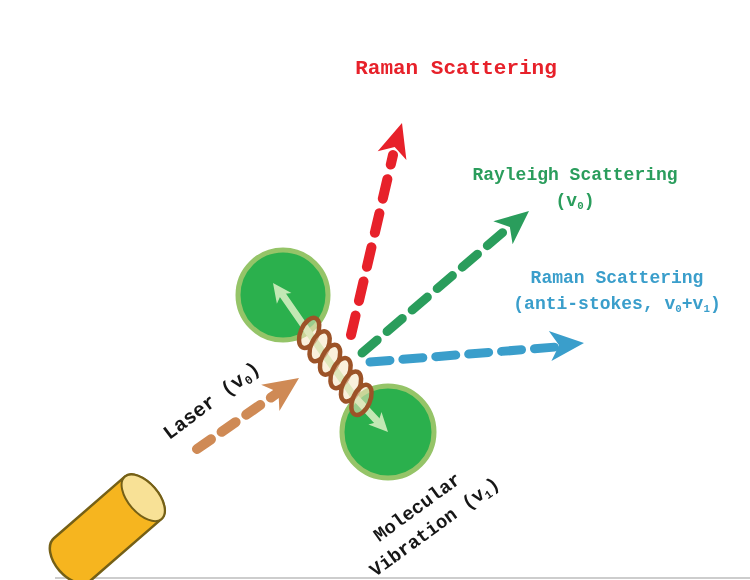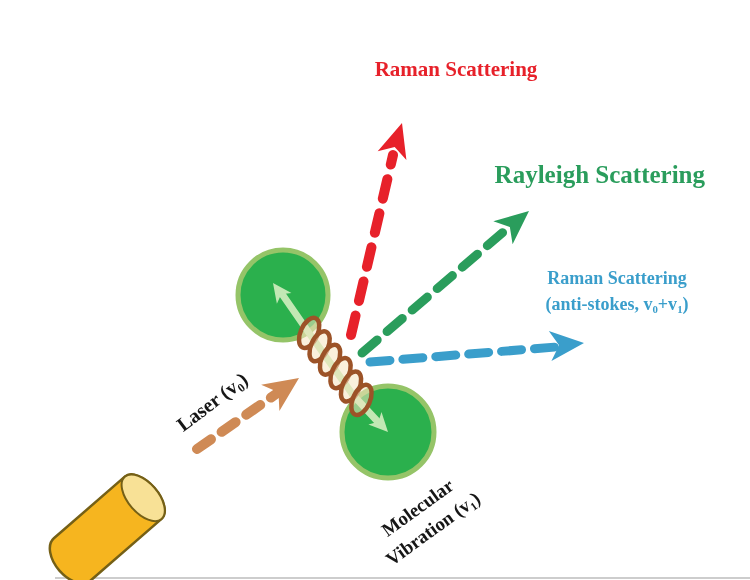--- a/index.html
+++ b/index.html
@@ -1,25 +1,25 @@
 <!DOCTYPE html>
 <html style="--c-stokes_red: #e7212a; --c-rayleigh_green: #2a9d5c; --c-antistokes_blue: #3a9ecb; --c-laser_orange: #cf8a55; --c-label_black: #161616; --c-atom_fill: #2bb04d; --c-atom_rim: #95c468; --c-vibration_arrow: #c2e8b4; --c-spring_brown: #9c5328; --c-spring_fill: #f6e3c0; --c-cylinder_body: #f6b51f; --c-cylinder_face: #f8e196; --c-cylinder_outline: #756016; --c-edge_gray: #cdcdcd;"><head>
 <meta charset="utf-8">
 <style>
   html,body{margin:0;padding:0;background:#ffffff;}
   .stage{
     position:relative;width:750px;height:580px;background:#ffffff;overflow:hidden;
-    font-family:Liberation Serif, serif;
+    font-family:Liberation Mono, monospace;
   }
   .stage svg{position:absolute;left:0;top:0;}
   .lbl{position:absolute;font-weight:700;text-align:center;white-space:nowrap;}
   .lbl .sub{font-size:0.6em;vertical-align:-0.3em;}
   .lbl-stokes{left:326px;top:55px;width:260px;font-size:21px;line-height:28px;color:var(--c-stokes_red);}
   .lbl-stokes .l2{transform:translateX(-14px);}
-  .lbl-rayleigh{left:445px;top:162px;width:260px;font-size:25px;line-height:26px;color:var(--c-rayleigh_green);text-align:right;}
+  .lbl-rayleigh{left:445px;top:162px;width:260px;font-size:18px;line-height:26px;color:var(--c-rayleigh_green);}
   .lbl-antistokes{left:487px;top:265px;width:260px;font-size:18px;line-height:26px;color:var(--c-antistokes_blue);}
   .lbl-laser{left:144px;top:387px;width:140px;font-size:20px;line-height:28px;color:var(--c-label_black);
              transform:rotate(-37deg);transform-origin:50% 50%;}
   .lbl-molecular{left:352px;top:492px;width:150px;font-size:19px;line-height:26px;color:var(--c-label_black);
              transform:rotate(-36deg);transform-origin:50% 50%;}
 
   
   .atom{fill:var(--c-atom_fill);stroke:var(--c-atom_rim);stroke-width:5;}
   .coil{fill:var(--c-spring_fill);fill-opacity:.55;stroke:var(--c-spring_brown);stroke-width:4.5;}
   .vib{stroke:var(--c-vibration_arrow);stroke-width:7;stroke-linecap:round;fill:none;}
@@ -94,20 +94,21 @@
       <polygon class="head-blue" points="0,0 -34,-15 -25,0 -34,15"></polygon>
     </g>
   </svg>
 
   <div class="lbl lbl-stokes">
     <div class="l1">Raman Scattering</div>
   </div>
 
   <div class="lbl lbl-rayleigh">
     <div class="l1">Rayleigh Scattering</div>
+    <div class="l2"><span>(v</span><span class="sub">0</span><span>)</span></div>
   </div>
 
   <div class="lbl lbl-antistokes">
     <div class="l1">Raman Scattering</div>
     <div class="l2"><span>(anti-stokes, v</span><span class="sub">0</span><span>+v</span><span class="sub">1</span><span>)</span></div>
   </div>
 
   <div class="lbl lbl-laser"><span>Laser (v</span><span class="sub">0</span><span>)</span></div>
 
   <div class="lbl lbl-molecular">

